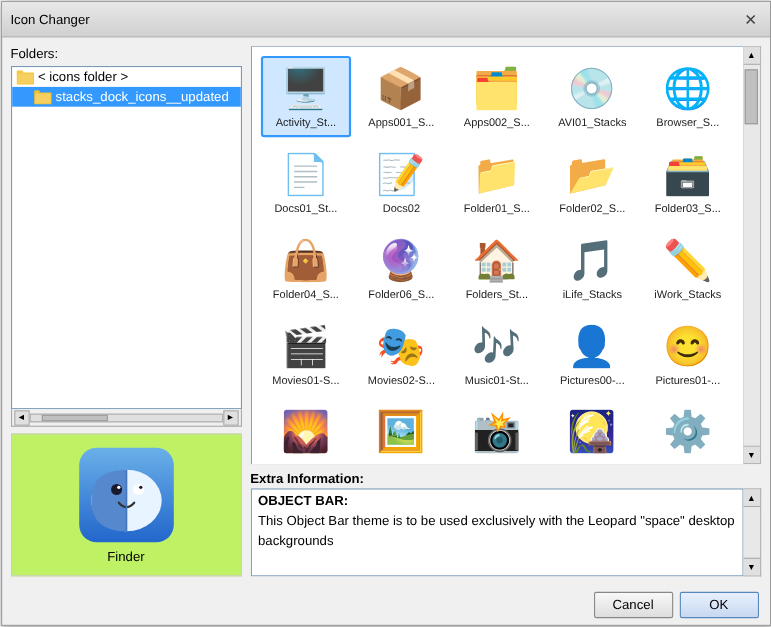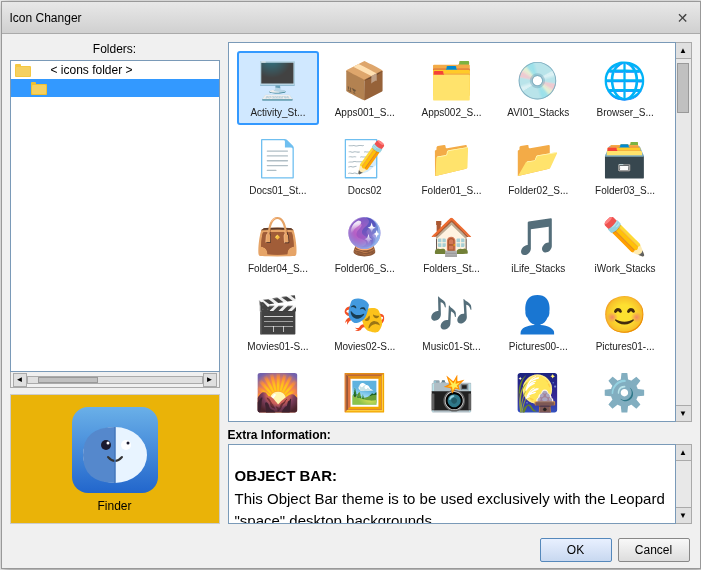--- a/index.html
+++ b/index.html
@@ -67,21 +67,20 @@
       width: 210px;
       display: flex;
       flex-direction: column;
       flex-shrink: 0;
     }
 
     .panel-label {
       font-size: 12px;
       margin-bottom: 4px;
       color: #000;
-      text-align: center;
     }
 
     .folder-tree {
       border: 1px solid #7a9ab8;
       background: #fff;
       flex: 1;
       overflow-y: auto;
       overflow-x: hidden;
       min-height: 200px;
     }
@@ -143,21 +142,21 @@
       cursor: pointer;
     }
 
     
     .preview-area {
       height: 130px;
       display: flex;
       flex-direction: column;
       align-items: center;
       justify-content: center;
-      background: #eab308;
+      background: #bef264;
       border: 1px solid #ccc;
       margin-top: 6px;
     }
 
     .preview-label {
       font-size: 12px;
       text-align: center;
       margin-top: 4px;
     }
 
@@ -273,22 +272,22 @@
     .extra-info-box-wrapper {
       display: flex;
     }
 
     .extra-info-box {
       flex: 1;
       border: 1px solid #7a9ab8;
       background: #fff;
       height: 80px;
       overflow-y: auto;
-      padding: 20px 6px;
-      font-size: 15px;
+      padding: 1px 6px;
+      font-size: 12px;
       line-height: 1.5;
     }
 
     .extra-info-scrollbar {
       width: 16px;
       display: flex;
       flex-direction: column;
       border: 1px solid #aaa;
       border-left: none;
       background: #f0f0f0;
@@ -356,35 +355,36 @@
     <span class="title-bar-close">✕</span>
   </div>
 
   <div class="dialog-body">
 
     <div class="left-panel">
       <div class="panel-label">Folders:</div>
 
       <div class="folder-tree">
 
-        <div class="folder-item" style="padding-left:4px;gap:16px;">
+        <div class="folder-item" style="padding-left:4px;">
           <svg class="folder-icon" viewBox="0 0 16 14">
             <rect x="0" y="3" width="16" height="11" rx="1" fill="#f5c842"></rect>
             <rect x="0" y="1" width="6" height="3" rx="1" fill="#f5c842"></rect>
             <rect x="1" y="4" width="14" height="9" rx="1" fill="#f5d060"></rect>
           </svg>
           <span class="folder-text">&lt; icons folder &gt;</span>
         </div>
 
         <div class="folder-item selected" style="padding-left:20px;">
           <svg class="folder-icon" viewBox="0 0 16 14">
             <rect x="0" y="3" width="16" height="11" rx="1" fill="#f0c030"></rect>
             <rect x="0" y="1" width="5" height="3" rx="1" fill="#f0c030"></rect>
             <rect x="1" y="4" width="14" height="9" rx="1" fill="#f5d060"></rect>
           </svg>
+          <span class="folder-text">stacks_dock_icons__updated</span>
         </div>
       </div>
 
       <div class="folder-scrollbar-h">
         <div class="h-scroll-btn">◄</div>
         <div class="h-scroll-track">
           <div class="h-scroll-thumb"></div>
         </div>
         <div class="h-scroll-btn">►</div>
       </div>
@@ -589,16 +589,16 @@
             <div class="extra-info-scroll-track"></div>
             <div class="extra-info-scroll-btn" style="border-top:1px solid #aaa;border-bottom:none;margin-top:auto;">▼</div>
           </div>
         </div>
       </div>
     </div>
 
   </div>
 
   <div class="dialog-footer">
+    <button class="btn">Cancel</button>
     <button class="btn btn-primary">OK</button>
-    <button class="btn">Cancel</button>
   </div>
 </div>
 
 </body></html>

